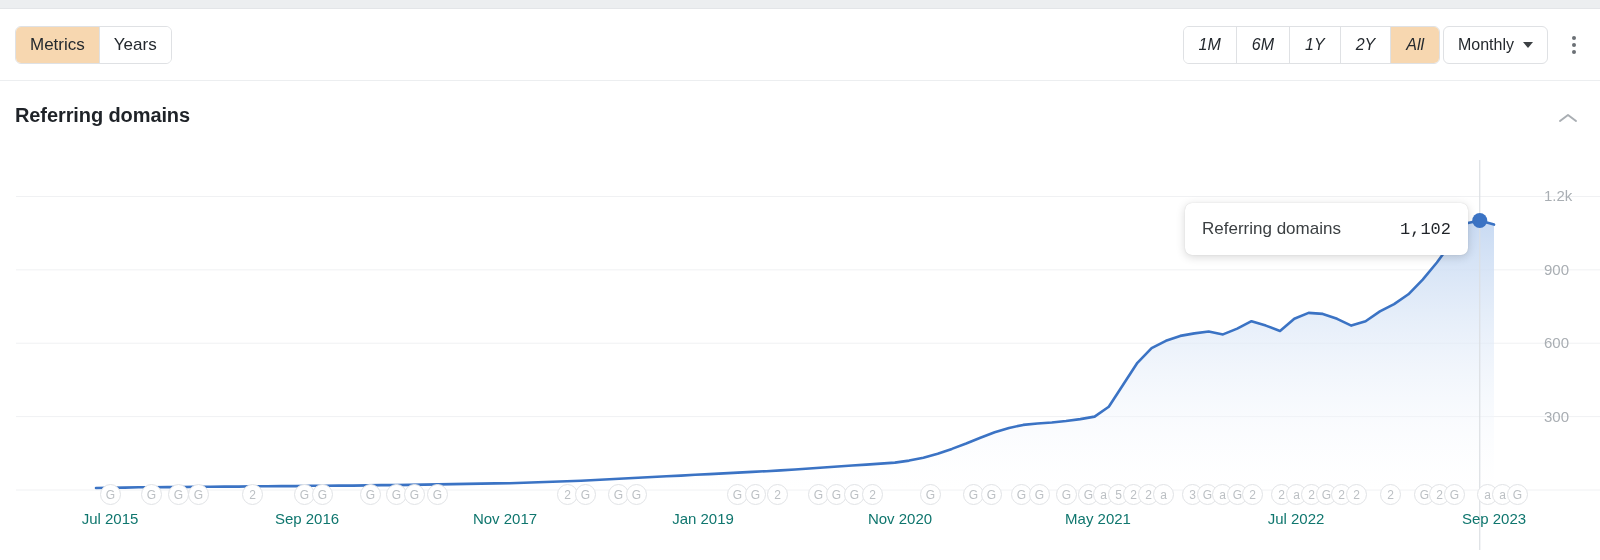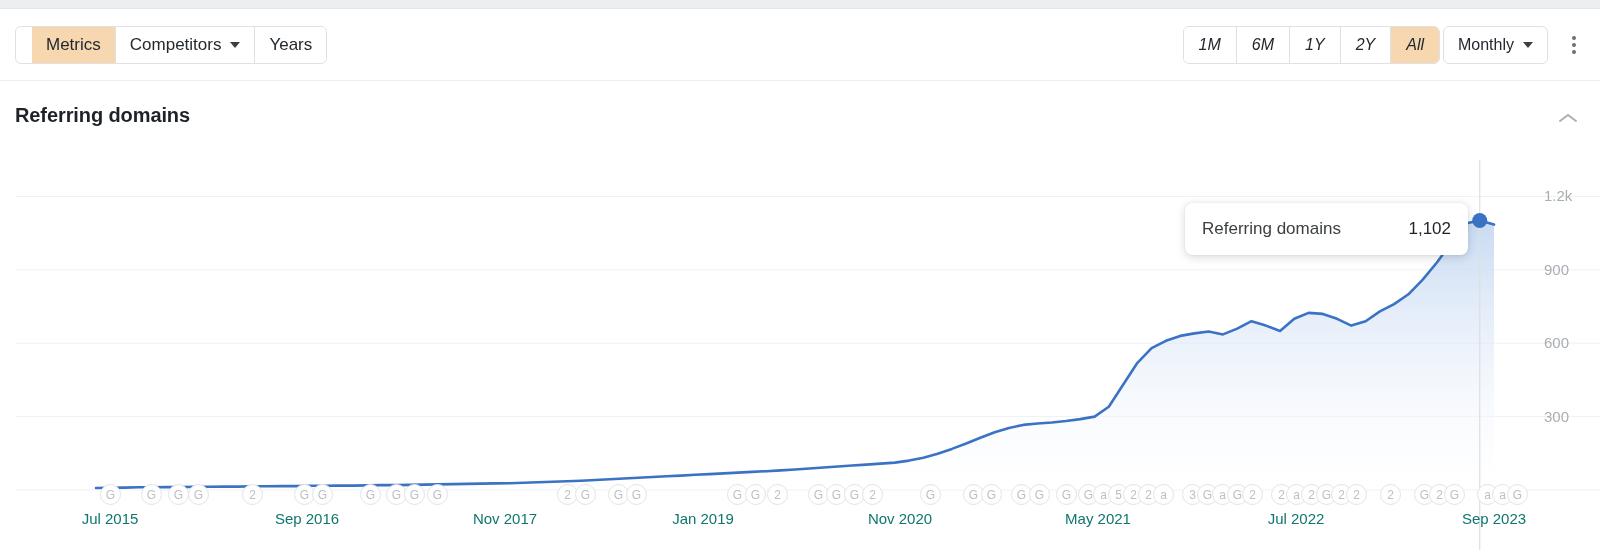--- a/index.html
+++ b/index.html
@@ -25,21 +25,21 @@
   .toolbar {
     position:absolute; left:0; top:9px; width:1600px; height:72px;
     background:#fff;
     border-bottom:1px solid #eceef0;
   }
   .seg-group {
     position:absolute; display:flex; align-items:stretch;
     border:1px solid #dfe1e4; border-radius:6px; overflow:hidden;
     background:#fff; height:38px;
   }
-  .seg-group.left { left:15px; top:17px;padding-left:16px; }
+  .seg-group.left { left:15px; top:17px; }
   .seg-btn {
     display:flex; align-items:center; justify-content:center;
     padding:0 14px; font-size:17px; color:#24292e;
     background:#fff; border-right:1px solid #dfe1e4;
     cursor:pointer; white-space:nowrap; height:100%;
   }
   .seg-btn:last-child { border-right:none; }
   .seg-btn.active { background:#f7d7b0; }
   .seg-btn .caret {
     margin-left:9px; width:0; height:0;
@@ -107,39 +107,35 @@
   
   .tooltip {
     position:absolute; left:1185px; top:203px; width:283px;
     background:#fff; border-radius:7px;
     box-shadow:0 2px 10px rgba(0,0,0,0.16), 0 0 1px rgba(0,0,0,0.18);
     padding:16px 17px 16px 17px;
   }
   .tt-title { font-size:17px; font-weight:bold; color:#1f2328; margin-bottom:11px; }
   .tt-row { display:flex; justify-content:space-between; align-items:baseline; }
   .tt-label { font-size:17px; color:#3c4043; }
-  .tt-value { font-size:17px; color:#1f2328; }
+  .tt-value { font-size:17px; color:#1f2328;font-family:Liberation Mono, monospace; }
 </style>
 </head>
 <body>
 
 <div id="root">
 
   <div class="top-strip"></div>
   <div class="top-strip-edge"></div>
 
   <div class="toolbar">
 
     <div class="seg-group left">
       <div class="seg-btn active">
         <span>Metrics</span>
-      </div>
-      <div class="seg-btn">
-        <span>Competitors</span>
-        <span class="caret"></span>
       </div>
       <div class="seg-btn">
         <span>Years</span>
       </div>
     </div>
 
     <div class="seg-group right">
       <div class="seg-btn">
         <span>1M</span>
       </div>

